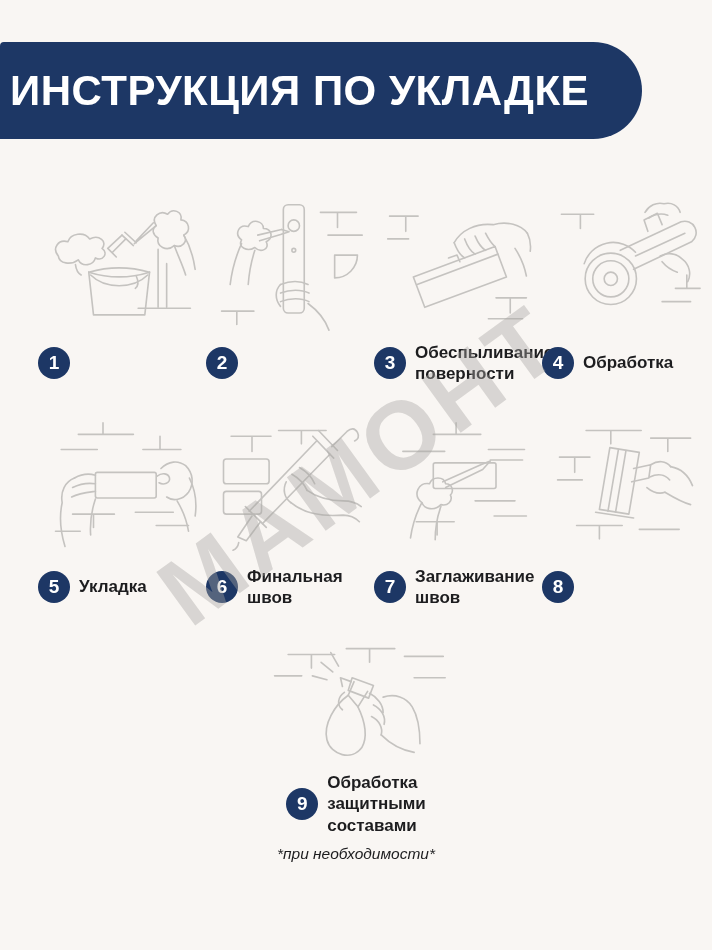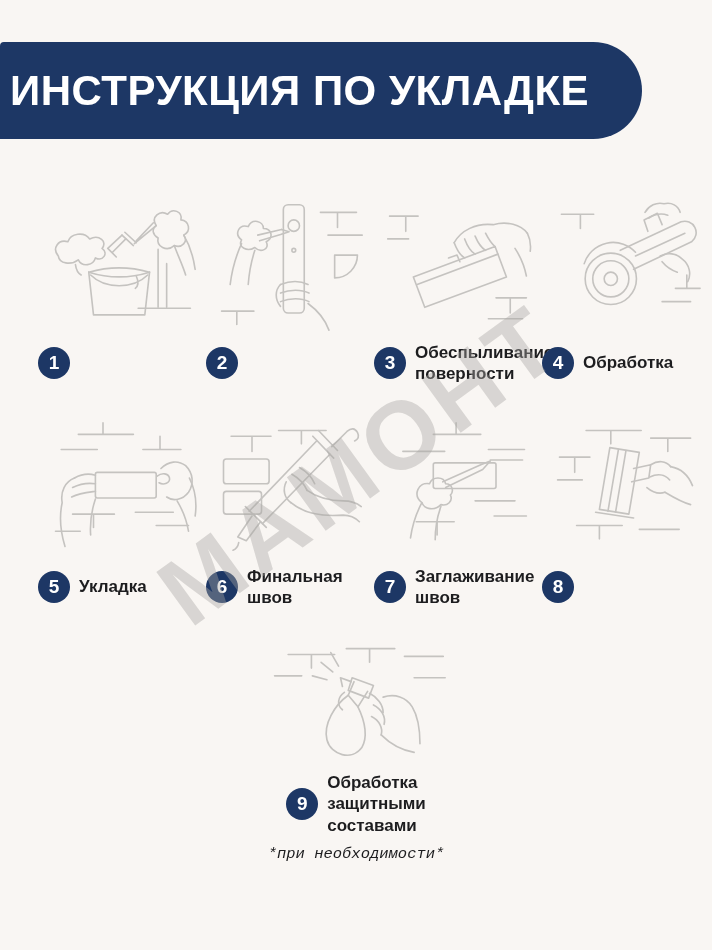--- a/index.html
+++ b/index.html
@@ -98,21 +98,20 @@
     width:712px;
     display:flex;flex-direction:column;align-items:center;
   }
   .step9-wrap .art{height:128px;}
   .step9-wrap .caption{margin-top:6px;}
   .footnote{
     margin-top:9px;
     font-style:italic;
     font-size:15.5px;
     text-align:center;
-    font-family:Liberation Mono, monospace;
   }
 </style>
 </head>
 <body>
 
 <div class="page">
 
   <div class="banner">
     <div class="title">ИНСТРУКЦИЯ ПО УКЛАДКЕ</div>
   </div>

